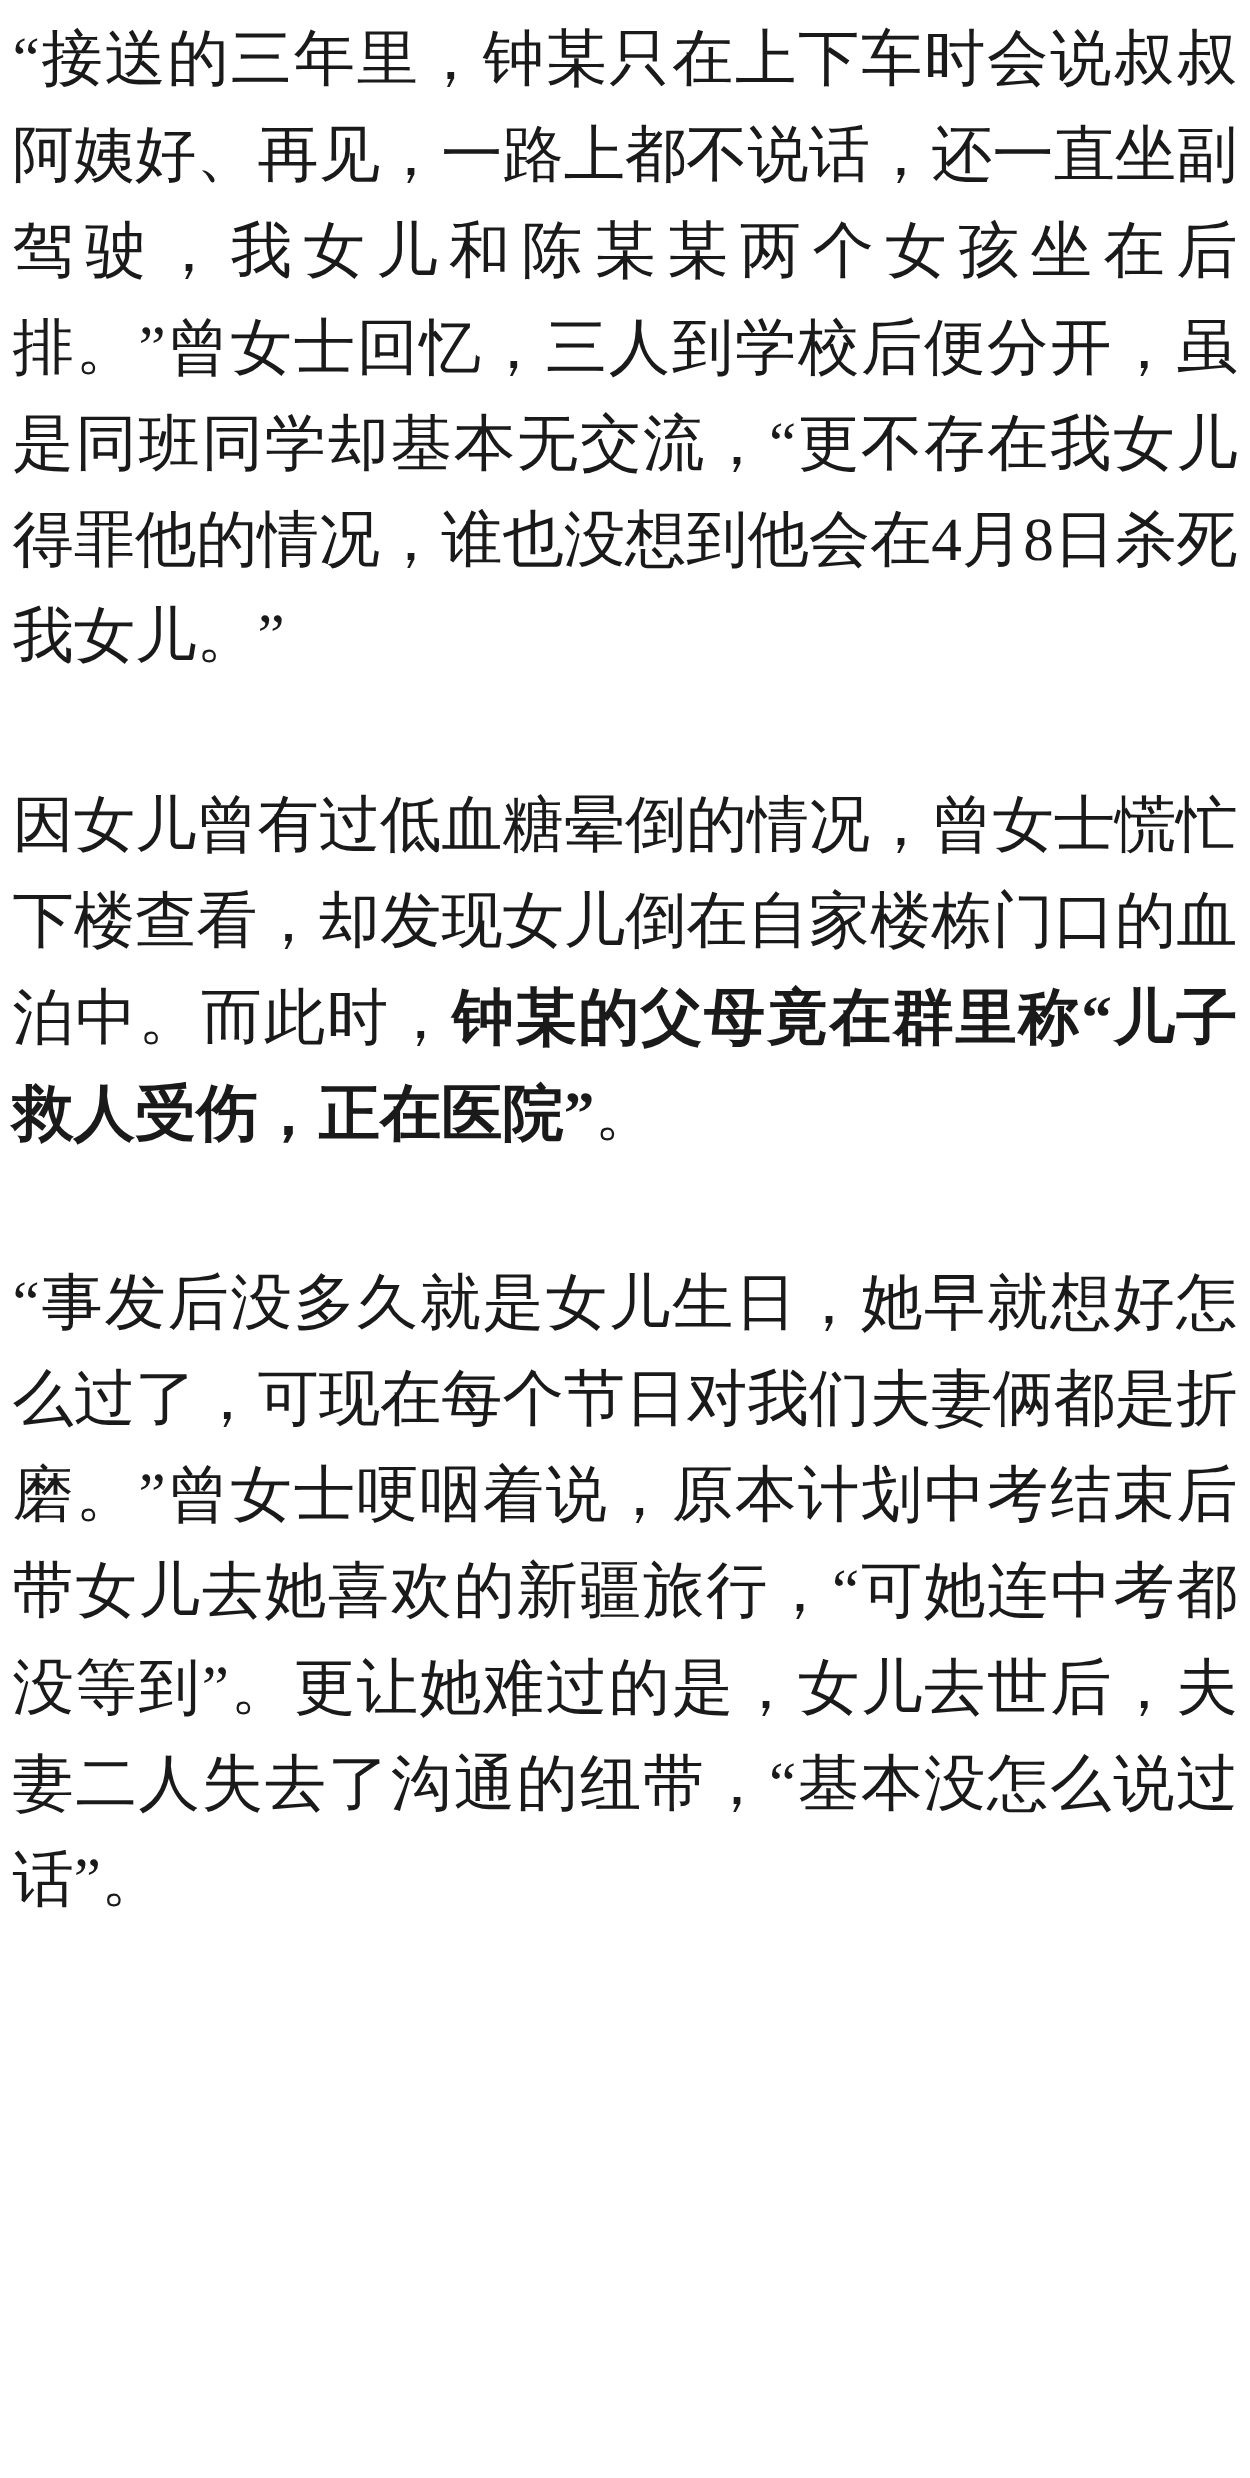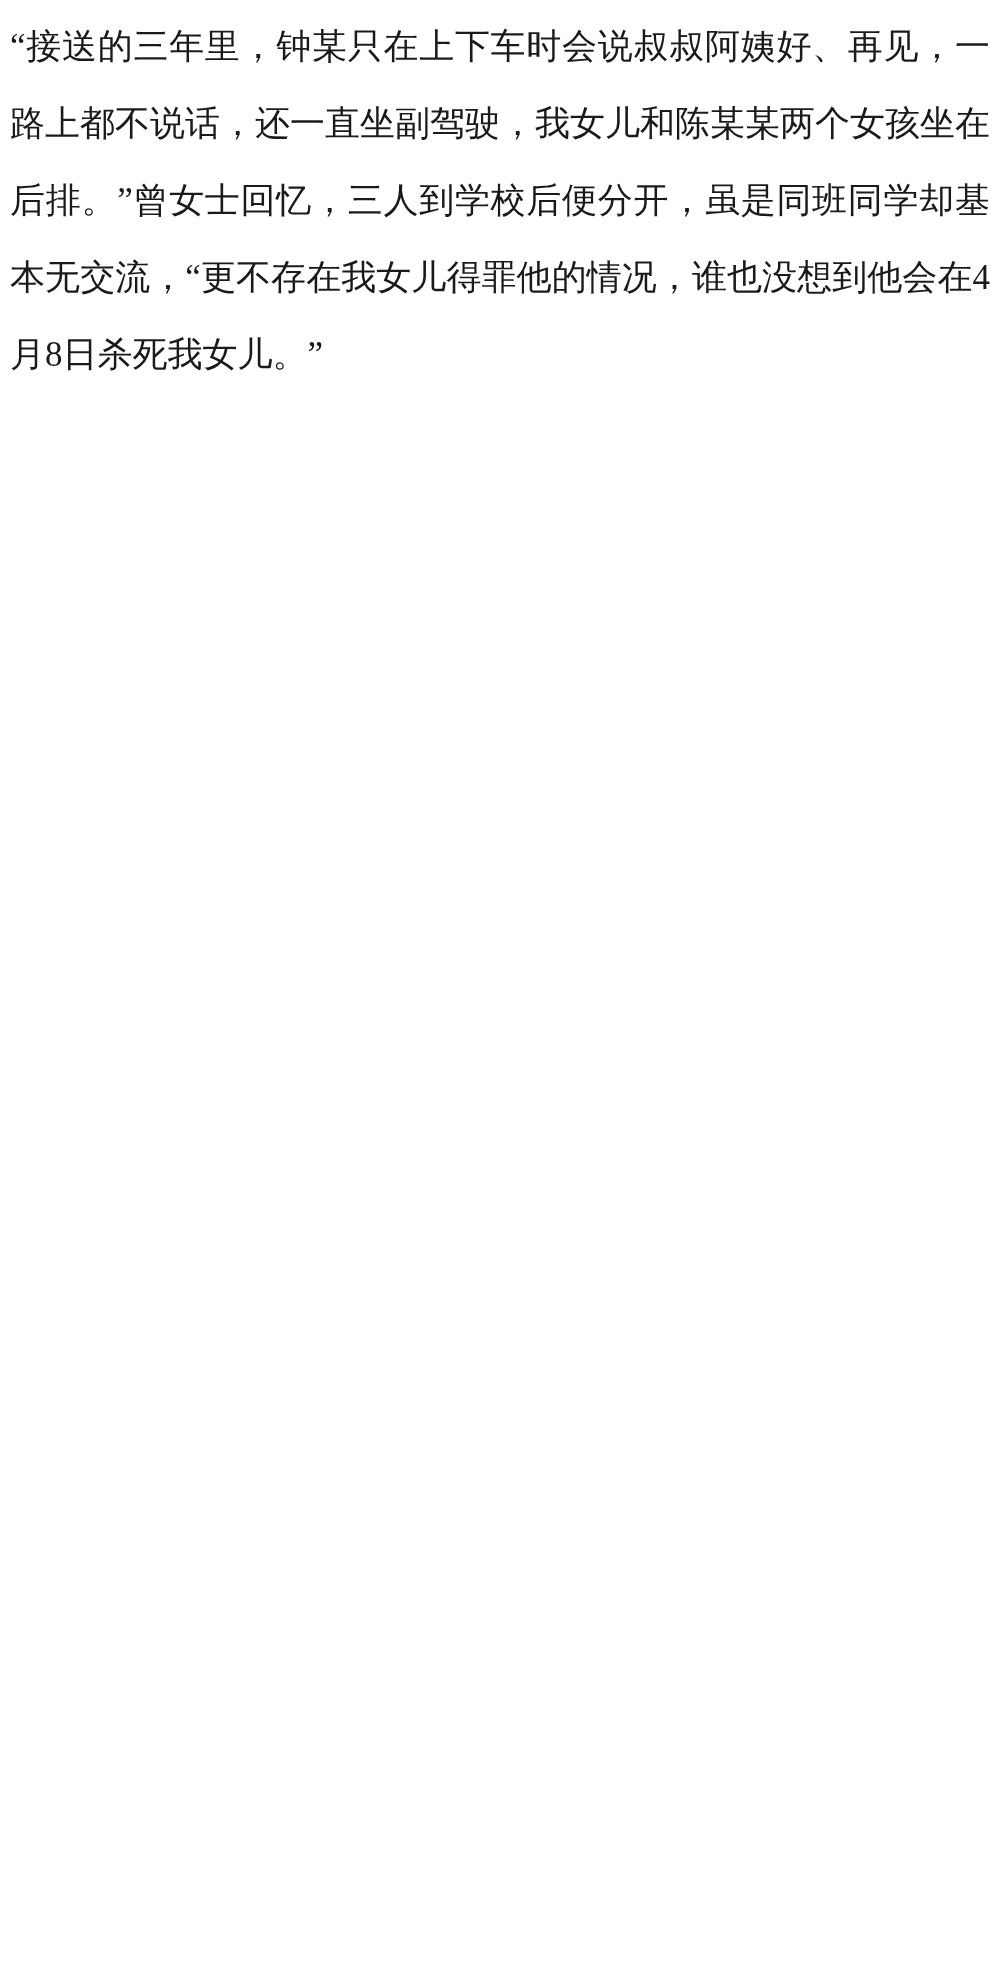--- a/index.html
+++ b/index.html
@@ -12,21 +12,21 @@
     min-height: 1982px;
     font-family: "Liberation Serif", "DejaVu Serif", serif;
     color: #1a1a1a;
   }
   .article {
     box-sizing: border-box;
     width: 1000px;
     padding: 8px 10px 20px 10px;
   }
   .para {
-    font-size: 35px;
+    font-size: 49px;
     line-height: 77px;
     letter-spacing: 0px;
     text-align: justify;
     text-justify: inter-ideograph;
     margin: 0 0 0 0;
     word-break: break-all;
   }
   .para.spaced-after {
     margin-bottom: 74px;
   }
@@ -40,15 +40,21 @@
 </head>
 <body>
 
 <div class="article">
 
   <p class="para spaced-after">
     <span>“接送的三年里，钟某只在上下车时会说叔叔阿姨好、再见，一路上都不说话，还一直坐副驾驶，我女儿和陈某某两个女孩坐在后排。”曾女士回忆，三人到学校后便分开，虽是同班同学却基本无交流，“更不存在我女儿得罪他的情况，谁也没想到他会在4月8日杀死我女儿。”</span>
   </p>
 
 
+  <p class="para spaced-after">
+    <span>因女儿曾有过低血糖晕倒的情况，曾女士慌忙下楼查看，却发现女儿倒在自家楼栋门口的血泊中。而此时，</span><span class="bold-run">钟某的父母竟在群里称“儿子救人受伤，正在医院”</span><span>。</span>
+  </p>
 
+  <p class="para">
+    <span>“事发后没多久就是女儿生日，她早就想好怎么过了，可现在每个节日对我们夫妻俩都是折磨。”曾女士哽咽着说，原本计划中考结束后带女儿去她喜欢的新疆旅行，“可她连中考都没等到”。更让她难过的是，女儿去世后，夫妻二人失去了沟通的纽带，“基本没怎么说过话”。</span>
+  </p>
 
 </div>
 
 </body></html>

